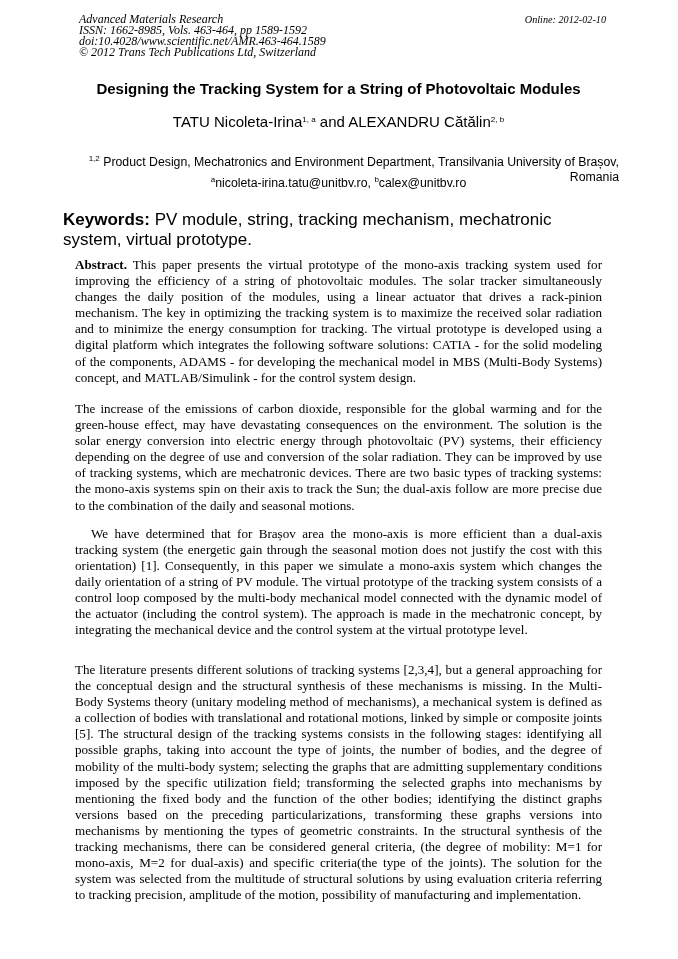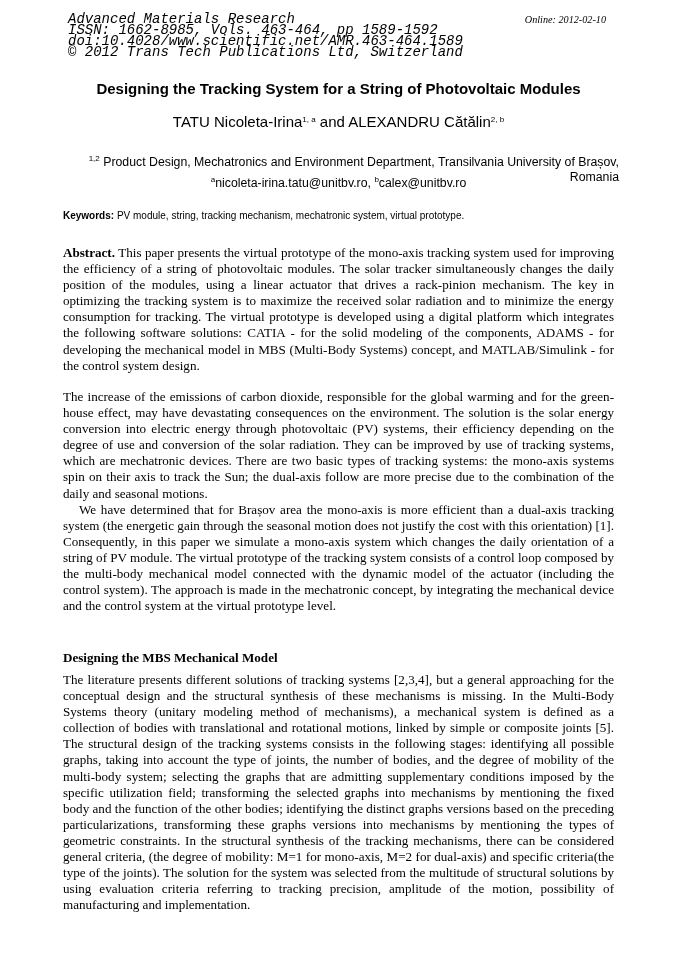--- a/index.html
+++ b/index.html
@@ -1,30 +1,30 @@
 <!DOCTYPE html>
 <html><head>
 <meta charset="utf-8">
 <style>
   html, body { margin: 0; padding: 0; background: #ffffff; }
   body { width: 678px; height: 959px; position: relative; overflow: hidden; color: #000; }
-  .hdr { position: absolute; left: 68px; top: 14px; font-family: Liberation Mono, monospace; font-style: italic; font-size: 14px; line-height: 11px; }
+  .hdr { position: absolute; left: 79px; top: 14px; font-family: Liberation Serif, serif; font-style: italic; font-size: 12px; line-height: 11px; }
   .hdr-right { position: absolute; right: 72px; top: 14px; font-family: "Liberation Serif", serif; font-style: italic; font-size: 10.2px; line-height: 11px; }
   .title { position: absolute; left: 63px; width: 551px; top: 80px; text-align: center; font-family: "Liberation Sans", sans-serif; font-weight: bold; font-size: 15px; }
   .authors { position: absolute; left: 63px; width: 551px; top: 113px; text-align: center; font-family: "Liberation Sans", sans-serif; font-size: 15px; }
   .affil { position: absolute; left: 58px; width: 561px; top: 155px; text-align: right; font-family: "Liberation Sans", sans-serif; font-size: 12.3px; line-height: 15px; }
   .emails { position: absolute; left: 63px; width: 551px; top: 176px; text-align: center; font-family: "Liberation Sans", sans-serif; font-size: 12.3px; }
   sup { font-size: 8px; vertical-align: 5px; line-height: 0; }
-  .keywords { position: absolute; left: 63px; width: 551px; top: 210px; font-family: "Liberation Sans", sans-serif; font-size: 10px; }
+  .keywords { position: absolute; left: 63px; width: 551px; top: 210px; font-family: "Liberation Sans", sans-serif; font-size: 17px; }
   .keywords b { font-weight: bold; }
   .body-text { font-family: "Liberation Serif", serif; font-size: 13.1px; line-height: 16.1px; text-align: justify; }
   .abstract { position: absolute; left: 63px; width: 551px; top: 245px; }
   .section { position: absolute; left: 63px; width: 551px; }
   .sec-title { font-family: "Liberation Serif", serif; font-weight: bold; font-size: 13.1px; line-height: 16px; margin: 0 0 6px 0; }
-  p { margin: 0; }
+  p { margin: 12px; }
   .indent { text-indent: 16px; }
 </style>
 </head>
 <body>
 
 <div class="hdr">
   <div>Advanced Materials Research</div>
   <div>ISSN: 1662-8985, Vols. 463-464, pp 1589-1592</div>
   <div>doi:10.4028/www.scientific.net/AMR.463-464.1589</div>
   <div>© 2012 Trans Tech Publications Ltd, Switzerland</div>
@@ -52,15 +52,14 @@
 <div class="abstract body-text">
   <p><b>Abstract.</b><span> This paper presents the virtual prototype of the mono-axis tracking system used for improving the efficiency of a string of photovoltaic modules. The solar tracker simultaneously changes the daily position of the modules, using a linear actuator that drives a rack-pinion mechanism. The key in optimizing the tracking system is to maximize the received solar radiation and to minimize the energy consumption for tracking. The virtual prototype is developed using a digital platform which integrates the following software solutions: CATIA - for the solid modeling of the components, ADAMS - for developing the mechanical model in MBS (Multi-Body Systems) concept, and MATLAB/Simulink - for the control system design.</span></p>
 </div>
 
 <div class="section" style="top:389px;">
   <p class="body-text">The increase of the emissions of carbon dioxide, responsible for the global warming and for the green-house effect, may have devastating consequences on the environment. The solution is the solar energy conversion into electric energy through photovoltaic (PV) systems, their efficiency depending on the degree of use and conversion of the solar radiation. They can be improved by use of tracking systems, which are mechatronic devices. There are two basic types of tracking systems: the mono-axis systems spin on their axis to track the Sun; the dual-axis follow are more precise due to the combination of the daily and seasonal motions.</p>
   <p class="body-text indent">We have determined that for Brașov area the mono-axis is more efficient than a dual-axis tracking system (the energetic gain through the seasonal motion does not justify the cost with this orientation) [1]. Consequently, in this paper we simulate a mono-axis system which changes the daily orientation of a string of PV module. The virtual prototype of the tracking system consists of a control loop composed by the multi-body mechanical model connected with the dynamic model of the actuator (including the control system). The approach is made in the mechatronic concept, by integrating the mechanical device and the control system at the virtual prototype level.</p>
 </div>
 
 <div class="section" style="top:650px;">
-  <div class="sec-title">Designing the MBS Mechanical Model</div>
   <p class="body-text">The literature presents different solutions of tracking systems [2,3,4], but a general approaching for the conceptual design and the structural synthesis of these mechanisms is missing. In the Multi-Body Systems theory (unitary modeling method of mechanisms), a mechanical system is defined as a collection of bodies with translational and rotational motions, linked by simple or composite joints [5]. The structural design of the tracking systems consists in the following stages: identifying all possible graphs, taking into account the type of joints, the number of bodies, and the degree of mobility of the multi-body system; selecting the graphs that are admitting supplementary conditions imposed by the specific utilization field; transforming the selected graphs into mechanisms by mentioning the fixed body and the function of the other bodies; identifying the distinct graphs versions based on the preceding particularizations, transforming these graphs versions into mechanisms by mentioning the types of geometric constraints. In the structural synthesis of the tracking mechanisms, there can be considered general criteria, (the degree of mobility: M=1 for mono-axis, M=2 for dual-axis) and specific criteria(the type of the joints). The solution for the system was selected from the multitude of structural solutions by using evaluation criteria referring to tracking precision, amplitude of the motion, possibility of manufacturing and implementation.</p>
 </div>
 
 </body></html>

